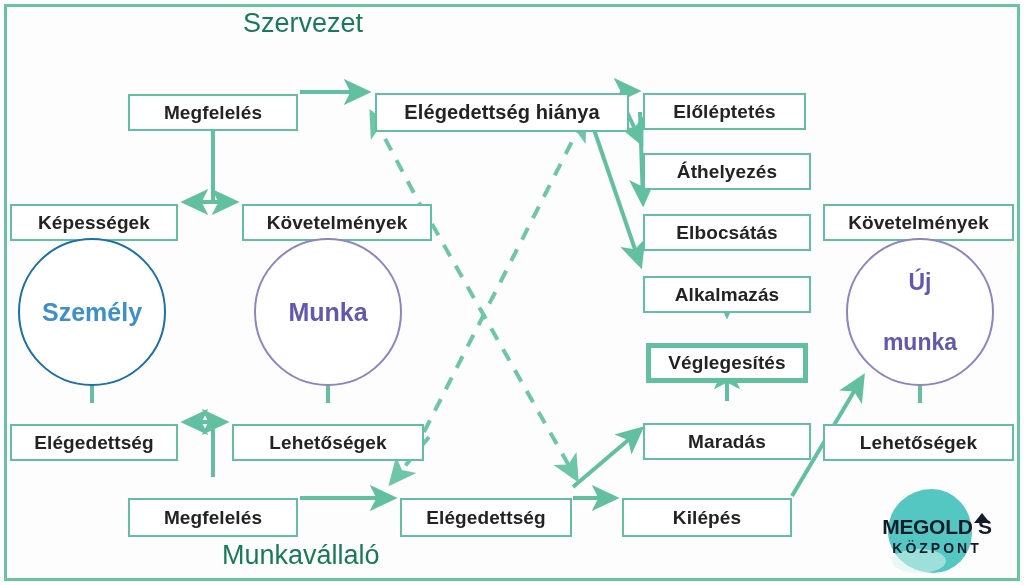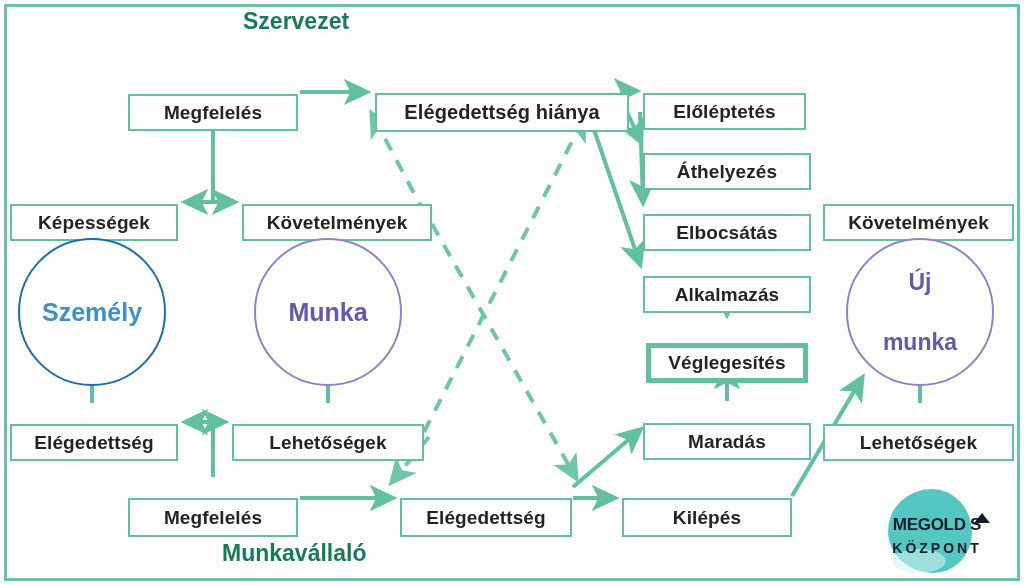--- a/index.html
+++ b/index.html
@@ -53,22 +53,22 @@
     font-weight:bold;
     font-size:25px;
     line-height:1.08;
     z-index:3;
   }
   #circle-person{ border:2.5px solid #1c6fa8; color:#3e90c9; }
   #circle-job{ border:2.5px solid #8d85c2; color:#6258ad; }
   #circle-newjob{ border:2.5px solid #8d85c2; color:#6258ad; font-size:23px;gap:35px;}
   .section-title{
     position:absolute;
-    font-weight:bold;
-    font-size:23px;
+    font-weight:normal;
+    font-size:27px;
     color:#197a58;
     white-space:nowrap;
     z-index:3;
   }
   
   #logo{
     position:absolute;
     left:862px;top:487px;
     width:150px;height:88px;
     z-index:4;
@@ -87,21 +87,21 @@
     width:54px;height:24px;
     background:#d9f2ee;
     border-radius:50%;
     opacity:.55;
   }
   #logo-word{
     position:absolute;
     left:0px;top:28px;
     width:150px;
     text-align:center;
-    font-size:17px;
+    font-size:21px;
     font-weight:bold;
     color:#141b2b;
     letter-spacing:-.3px;
   }
   #logo-sub{
     position:absolute;
     left:0px;top:53px;
     width:150px;
     text-align:center;
     font-size:14px;

